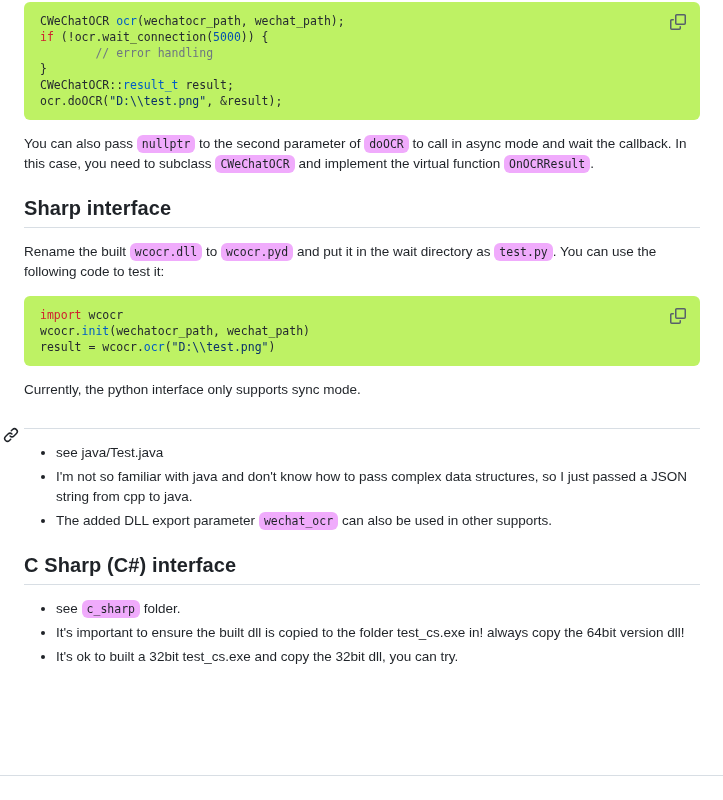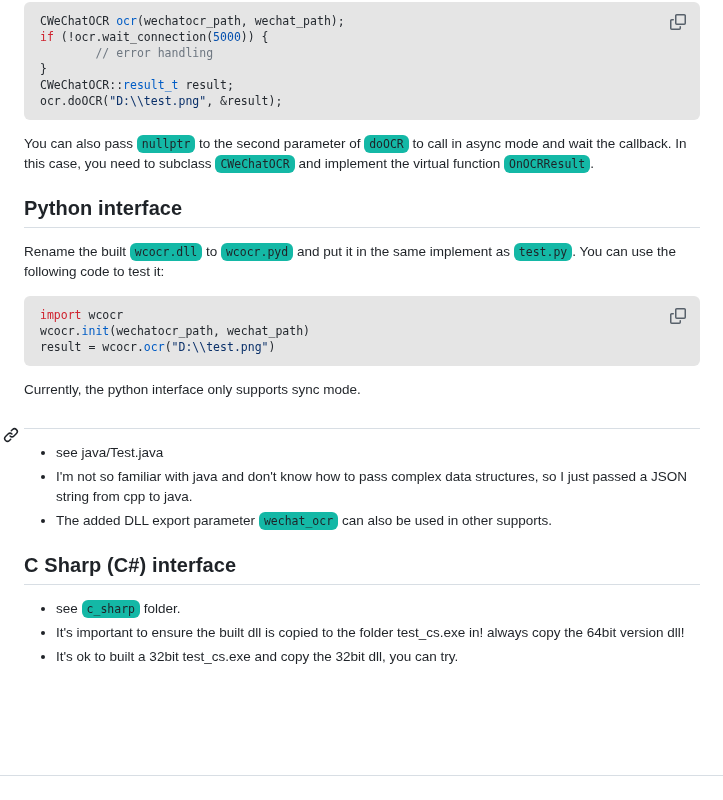--- a/index.html
+++ b/index.html
@@ -38,42 +38,42 @@
     cursor: pointer;
   }
   p.md-p {
     font-size: 13.5px;
     line-height: 20px;
     margin-bottom: 14px;
     color: #1f2328;
   }
   pre.code-block {
     position: relative;
-    background: #e5e5e5;
+    background: #bef264;
     border-radius: 6px;
     padding: 11px 16px;
     margin-bottom: 14px;
     font-family: "DejaVu Sans Mono", "Liberation Mono", monospace;
     font-size: 11.5px;
     line-height: 16px;
     color: #24292f;
     overflow: hidden;
   }
   .code-line { white-space: pre; }
   .tk-pl  { color: #24292f; }
   .tk-kw  { color: #cf222e; text-align: center; }
   .tk-num { color: #0550ae; }
   .tk-fn  { color: #005cc5; }
   .tk-str { color: #0a3069; }
   .tk-cm  { color: #6e7781; }
   .tk-t   { }
   .tk-code {
     font-family: "DejaVu Sans Mono", "Liberation Mono", monospace;
     font-size: 11.5px;
-    background: #14b8a6;
+    background: #f0abfc;
     padding: 2px 5px;
     border-radius: 6px;
     color: #1f2328;
     white-space: nowrap;
   }
   .copy-btn {
     position: absolute;
     top: 7px; right: 9px;
     width: 26px; height: 26px;
     border: none;
@@ -106,23 +106,23 @@
 
 
   <pre class="code-block"><button class="copy-btn"><span style="display:inline-flex"><svg width="16" height="16" viewBox="0 0 16 16" fill="currentColor" aria-hidden="true">
             <path d="M0 6.75C0 5.784.784 5 1.75 5h1.5a.75.75 0 0 1 0 1.5h-1.5a.25.25 0 0 0-.25.25v7.5c0 .138.112.25.25.25h7.5a.25.25 0 0 0 .25-.25v-1.5a.75.75 0 0 1 1.5 0v1.5A1.75 1.75 0 0 1 9.25 16h-7.5A1.75 1.75 0 0 1 0 14.25Z"></path>
             <path d="M5 1.75C5 .784 5.784 0 6.75 0h7.5C15.216 0 16 .784 16 1.75v7.5A1.75 1.75 0 0 1 14.25 11h-7.5A1.75 1.75 0 0 1 5 9.25Zm1.75-.25a.25.25 0 0 0-.25.25v7.5c0 .138.112.25.25.25h7.5a.25.25 0 0 0 .25-.25v-7.5a.25.25 0 0 0-.25-.25Z"></path>
           </svg></span></button><code><div class="code-line"><span class="tk-pl">CWeChatOCR </span><span class="tk-fn">ocr</span><span class="tk-pl">(wechatocr_path, wechat_path);</span></div><div class="code-line"><span class="tk-kw">if</span><span class="tk-pl"> (!ocr.wait_connection(</span><span class="tk-num">5000</span><span class="tk-pl">)) {</span></div><div class="code-line"><span class="tk-cm">        // error handling</span></div><div class="code-line"><span class="tk-pl">}</span></div><div class="code-line"><span class="tk-pl">CWeChatOCR::</span><span class="tk-fn">result_t</span><span class="tk-pl"> result;</span></div><div class="code-line"><span class="tk-pl">ocr.doOCR(</span><span class="tk-str">"D:\\test.png"</span><span class="tk-pl">, &amp;result);</span></div></code></pre>
 
   <p class="md-p"><span class="tk-t">You can also pass </span><span class="tk-code">nullptr</span><span class="tk-t"> to the second parameter of </span><span class="tk-code">doOCR</span><span class="tk-t"> to call in async mode and wait the callback. In this case, you need to subclass </span><span class="tk-code">CWeChatOCR</span><span class="tk-t"> and implement the virtual function </span><span class="tk-code">OnOCRResult</span><span class="tk-t">.</span></p>
 
   <h2 class="md-h2">
-    <span>Python interface</span>
+    <span>Sharp interface</span>
   </h2>
-  <p class="md-p"><span class="tk-t">Rename the built </span><span class="tk-code">wcocr.dll</span><span class="tk-t"> to </span><span class="tk-code">wcocr.pyd</span><span class="tk-t"> and put it in the same implement as </span><span class="tk-code">test.py</span><span class="tk-t">. You can use the following code to test it:</span></p>
+  <p class="md-p"><span class="tk-t">Rename the built </span><span class="tk-code">wcocr.dll</span><span class="tk-t"> to </span><span class="tk-code">wcocr.pyd</span><span class="tk-t"> and put it in the wait directory as </span><span class="tk-code">test.py</span><span class="tk-t">. You can use the following code to test it:</span></p>
 
   <pre class="code-block"><button class="copy-btn"><span style="display:inline-flex"><svg width="16" height="16" viewBox="0 0 16 16" fill="currentColor" aria-hidden="true">
             <path d="M0 6.75C0 5.784.784 5 1.75 5h1.5a.75.75 0 0 1 0 1.5h-1.5a.25.25 0 0 0-.25.25v7.5c0 .138.112.25.25.25h7.5a.25.25 0 0 0 .25-.25v-1.5a.75.75 0 0 1 1.5 0v1.5A1.75 1.75 0 0 1 9.25 16h-7.5A1.75 1.75 0 0 1 0 14.25Z"></path>
             <path d="M5 1.75C5 .784 5.784 0 6.75 0h7.5C15.216 0 16 .784 16 1.75v7.5A1.75 1.75 0 0 1 14.25 11h-7.5A1.75 1.75 0 0 1 5 9.25Zm1.75-.25a.25.25 0 0 0-.25.25v7.5c0 .138.112.25.25.25h7.5a.25.25 0 0 0 .25-.25v-7.5a.25.25 0 0 0-.25-.25Z"></path>
           </svg></span></button><code><div class="code-line"><span class="tk-kw">import</span><span class="tk-pl"> wcocr</span></div><div class="code-line"><span class="tk-pl">wcocr.</span><span class="tk-fn">init</span><span class="tk-pl">(wechatocr_path, wechat_path)</span></div><div class="code-line"><span class="tk-pl">result = wcocr.</span><span class="tk-fn">ocr</span><span class="tk-pl">(</span><span class="tk-str">"D:\\test.png"</span><span class="tk-pl">)</span></div></code></pre>
 
   <p class="md-p">Currently, the python interface only supports sync mode.</p>
 
   <h2 class="md-h2">
     <span class="anchor-icon">

